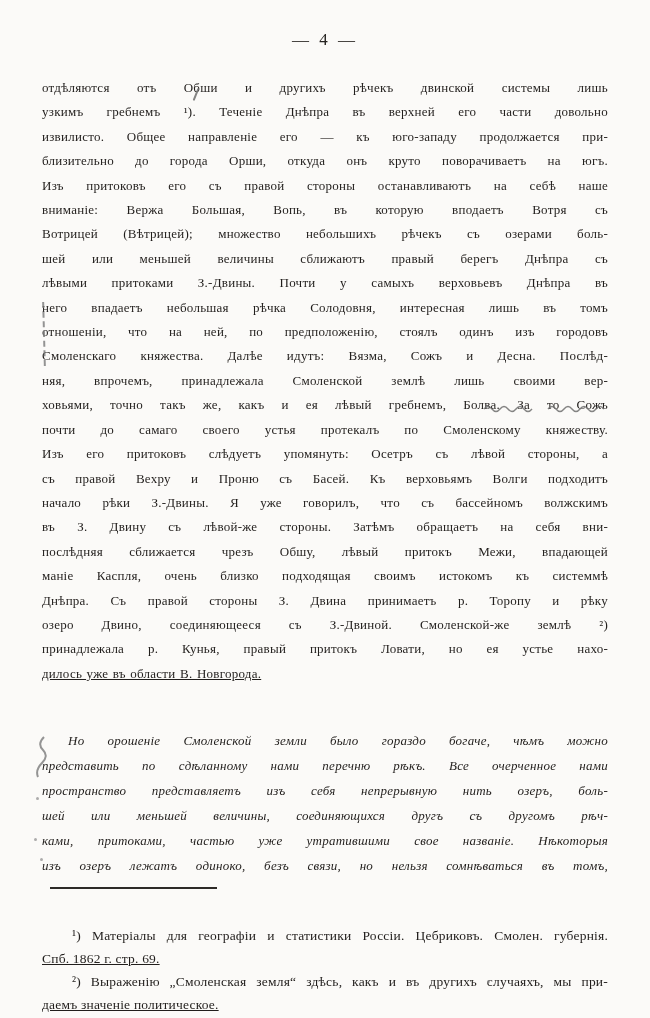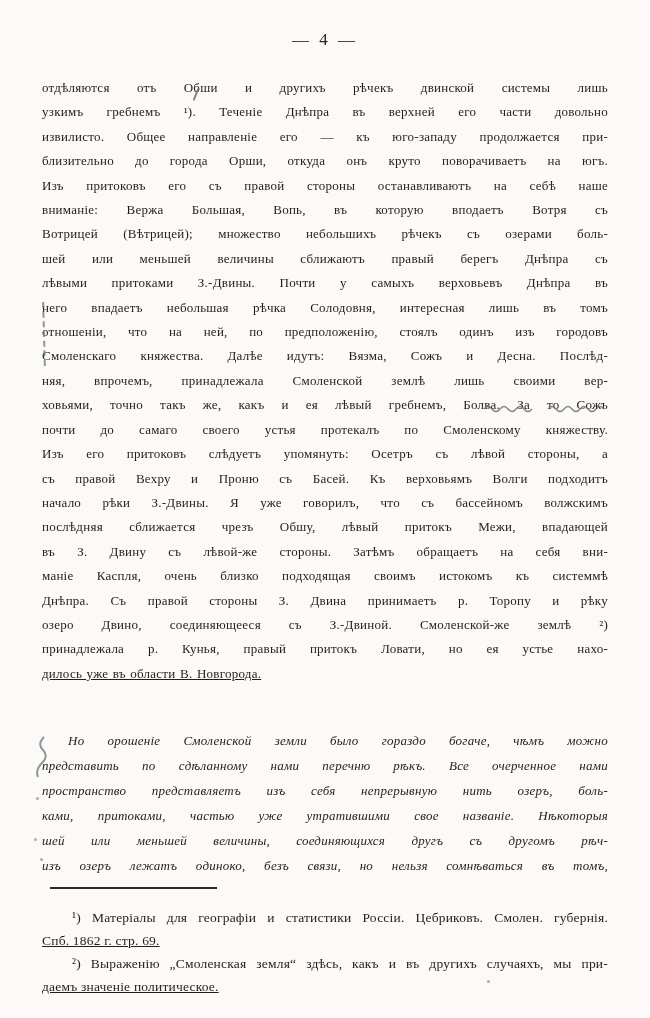--- a/index.html
+++ b/index.html
@@ -29,21 +29,21 @@
   .para2 { top:728px; line-height:25px;font-style:italic; }
   .tline { text-align:justify; text-align-last:justify; }
   .tline.flush { text-align-last:left;text-decoration:underline; }
   .para2 .tline:first-child { text-indent:26px; }
   .fn {
     position:absolute; left:42px; width:566px;
     font-size:13.5px;
     line-height:23px;
     letter-spacing:0.2px;
   }
-  .fn .tline:first-child { text-indent:30px; }
+  .fn .tline:first-child { text-indent:30px;margin-top:18px; }
   .fn1 { top:906px; }
   .fn2 { top:952px; }
   .fnrule {
     position:absolute; left:50px; top:887px;
     width:167px; height:2px;
     background:#2d2a27;
   }
   
   .pencil { position:absolute; pointer-events:none; }
   .slash-mark {
@@ -81,35 +81,35 @@
       <div class="tline">лѣвыми притоками З.-Двины. Почти у самыхъ верховьевъ Днѣпра въ</div>
       <div class="tline">него впадаетъ небольшая рѣчка Солодовня, интересная лишь въ томъ</div>
       <div class="tline">отношеніи, что на ней, по предположенію, стоялъ одинъ изъ городовъ</div>
       <div class="tline">Смоленскаго княжества. Далѣе идутъ: Вязма, Сожъ и Десна. Послѣд-</div>
       <div class="tline">няя, впрочемъ, принадлежала Смоленской землѣ лишь своими вер-</div>
       <div class="tline">ховьями, точно такъ же, какъ и ея лѣвый гребнемъ, Болва. За то Сожъ</div>
       <div class="tline">почти до самаго своего устья протекалъ по Смоленскому княжеству.</div>
       <div class="tline">Изъ его притоковъ слѣдуетъ упомянуть: Осетръ съ лѣвой стороны, а</div>
       <div class="tline">съ правой Вехру и Проню съ Басей. Къ верховьямъ Волги подходитъ</div>
       <div class="tline">начало рѣки З.-Двины. Я уже говорилъ, что съ бассейномъ волжскимъ</div>
+      <div class="tline">въ З. Двину съ лѣвой-же стороны. Затѣмъ обращаетъ на себя вни-</div>
       <div class="tline">послѣдняя сближается чрезъ Обшу, лѣвый притокъ Межи, впадающей</div>
-      <div class="tline">въ З. Двину съ лѣвой-же стороны. Затѣмъ обращаетъ на себя вни-</div>
       <div class="tline">маніе Каспля, очень близко подходящая своимъ истокомъ къ системмѣ</div>
       <div class="tline">Днѣпра. Съ правой стороны З. Двина принимаетъ р. Торопу и рѣку</div>
       <div class="tline">озеро Двино, соединяющееся съ З.-Двиной. Смоленской-же землѣ ²)</div>
       <div class="tline">принадлежала р. Кунья, правый притокъ Ловати, но ея устье нахо-</div>
       <div class="tline flush">дилось уже въ области В. Новгорода.</div>
     </div>
 
   <div class="body-col para2">
       <div class="tline">Но орошеніе Смоленской земли было гораздо богаче, чѣмъ можно</div>
       <div class="tline">представить по сдѣланному нами перечню рѣкъ. Все очерченное нами</div>
       <div class="tline">пространство представляетъ изъ себя непрерывную нить озеръ, боль-</div>
+      <div class="tline">шей или меньшей величины, соединяющихся другъ съ другомъ рѣч-</div>
       <div class="tline">ками, притоками, частью уже утратившими свое названіе. Нѣкоторыя</div>
-      <div class="tline">шей или меньшей величины, соединяющихся другъ съ другомъ рѣч-</div>
       <div class="tline">изъ озеръ лежатъ одиноко, безъ связи, но нельзя сомнѣваться въ томъ,</div>
     </div>
 
   <div class="fnrule"></div>
 
   <div class="fn fn1">
       <div class="tline">¹) Матеріалы для географіи и статистики Россіи. Цебриковъ. Смолен. губернія.</div>
       <div class="tline flush">Спб. 1862 г. стр. 69.</div>
     </div>
 

